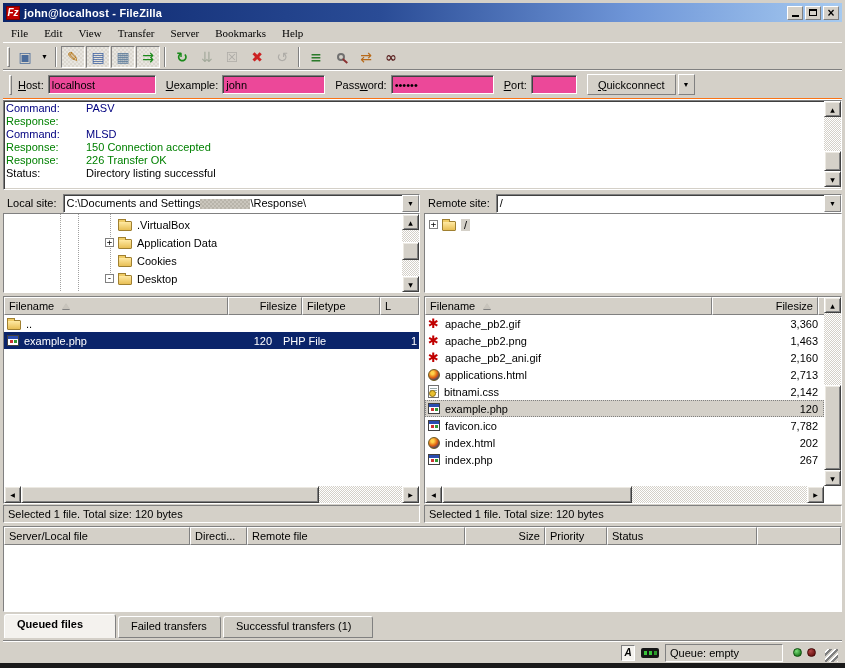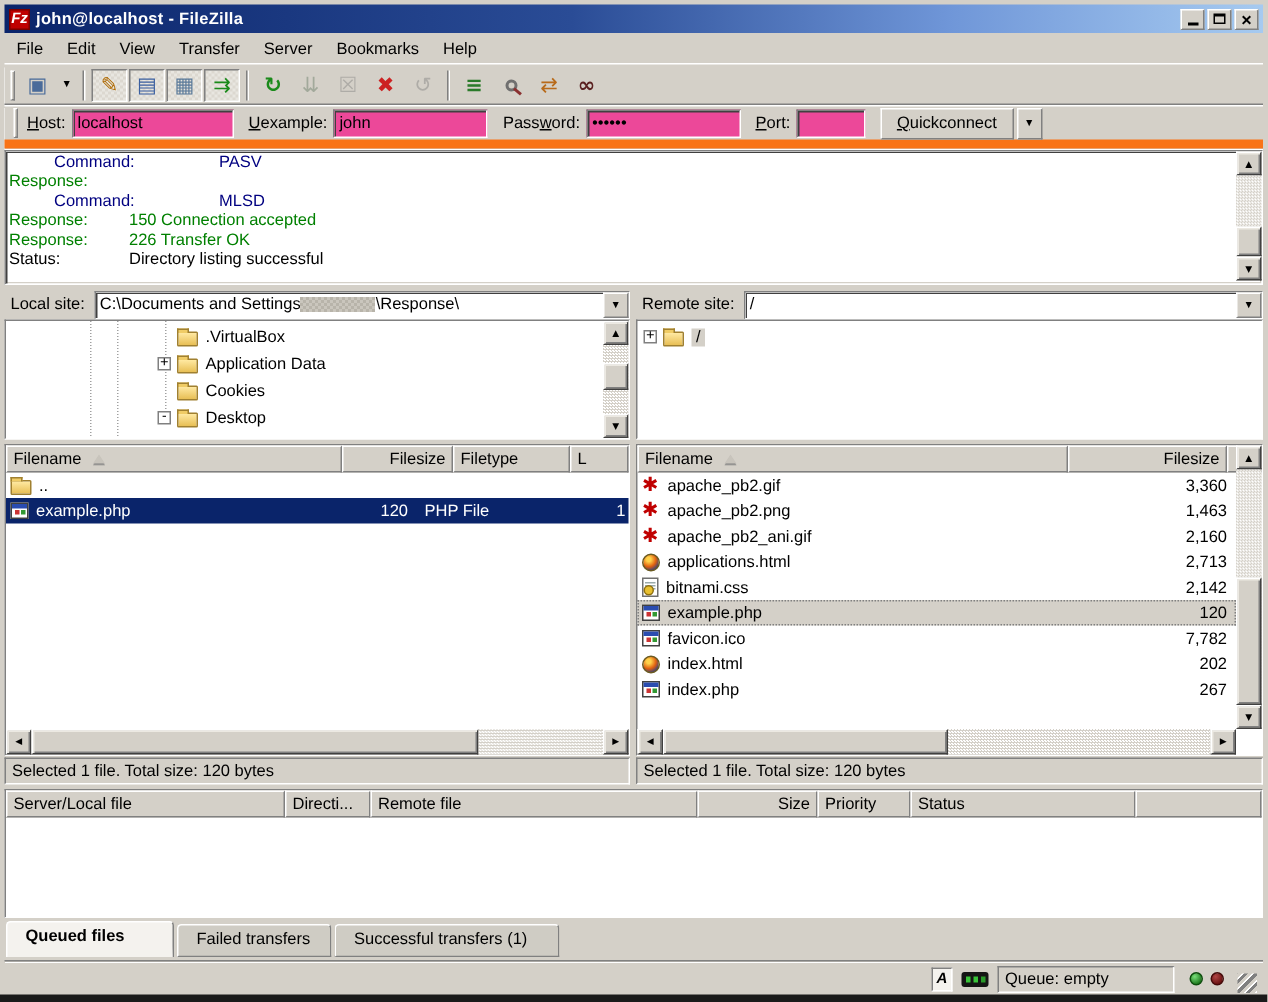--- a/index.html
+++ b/index.html
@@ -21,52 +21,52 @@
   #title-text { color:#fff; font-weight:bold; font-size:11px; flex:1; letter-spacing:.2px; }
   .winbtn { width:16px; height:14px; margin-left:2px; display:flex; align-items:center; justify-content:center;
     font-size:10px; font-weight:bold; color:#000; }
   .glyph-min { width:7px; height:2px; background:#000; margin-top:7px; }
   .glyph-max { width:8px; height:7px; border:1px solid #000; border-top:2px solid #000; }
   .glyph-close { font-size:12px; line-height:10px; font-weight:bold; }
 
   
   #menubar { left:3px; top:23px; width:839px; height:20px; display:flex; align-items:center;
     border-bottom:1px solid #fff; }
-  .menu-item { padding:2px 8px; }
+  .menu-item { padding:2px 8px;font-family:Liberation Serif, serif; }
 
   
   #toolbar { left:3px; top:44px; width:839px; height:26px; display:flex; align-items:center; gap:1px;
     border-bottom:1px solid #808080; box-shadow:0 1px 0 #fff; padding-left:2px; }
   .grip { width:3px; height:20px; border:1px solid; border-color:#fff #808080 #808080 #fff; margin:0 2px; }
   .tbtn { width:24px; height:22px; display:flex; align-items:center; justify-content:center;
     font-family:"DejaVu Sans", sans-serif; font-size:14px; }
   .tbtn.pressed { border:1px solid; border-color:#808080 #fff #fff #808080;
     background:repeating-conic-gradient(#e8e6e0 0 25%, #dcd8d0 0 50%) 0 0/4px 4px; }
   .tbtn.disabled { opacity:.4; filter:grayscale(.8); }
   .tsep { width:2px; height:20px; border-left:1px solid #808080; border-right:1px solid #fff; margin:0 3px; }
   .drop-arrow-btn { width:13px; height:22px; display:flex; align-items:center; justify-content:center; font-size:7px; }
   .magnifier { width:8px; height:8px; border:2px solid #707070; border-radius:50%; position:relative; }
   .magnifier::after { content:""; position:absolute; width:6px; height:2px; background:#8a3030; right:-5px; bottom:-3px; transform:rotate(40deg); }
 
   
   #quickbar { left:3px; top:71px; width:839px; height:28px; display:flex; align-items:center;
-    border-bottom:6px solid #f97316; box-shadow:0 1px 0 #fff; padding-left:4px; }
+    border-bottom:1px solid #f97316; box-shadow:0 1px 0 #fff; padding-left:4px; }
   #quickbar label { margin:0 4px 0 10px; }
   .u { text-decoration:underline; }
   .qc-input { height:19px; border:1px solid; border-color:#808080 #fff #fff #808080;
     box-shadow:inset 1px 1px 0 #404040; background:#ec4899; font-family:"Liberation Sans",sans-serif;
     font-size:11px; padding:1px 3px; }
   #qc-button { height:21px; padding:2px 10px; margin-left:10px; }
   #qc-drop { width:17px; height:21px; margin-left:2px; display:flex; align-items:center; justify-content:center; font-size:7px; }
 
   
   #log { left:3px; top:100px; width:839px; height:90px; background:#fff; }
   .log-line { display:flex; line-height:13px; padding-left:2px; }
   .log-label { width:80px; }
-  .kind-command { color:#000080;margin-left:30px; }
+  .kind-command { color:#000080; }
   .kind-response { color:#008000; }
   .kind-status { color:#000; }
 
   
   .sb-btn { background:#d4d0c8; border:1px solid; border-color:#fff #404040 #404040 #fff;
     box-shadow:inset 1px 1px 0 #ece9e2, inset -1px -1px 0 #808080;
     display:flex; align-items:center; justify-content:center; font-size:6px; color:#000;
     font-family:"DejaVu Sans", sans-serif; }
   .sb-track { background:repeating-conic-gradient(#fff 0 25%, #d4d0c8 0 50%) 0 0/2px 2px; }
   .sb-thumb { background:#d4d0c8; border:1px solid; border-color:#fff #404040 #404040 #fff;

